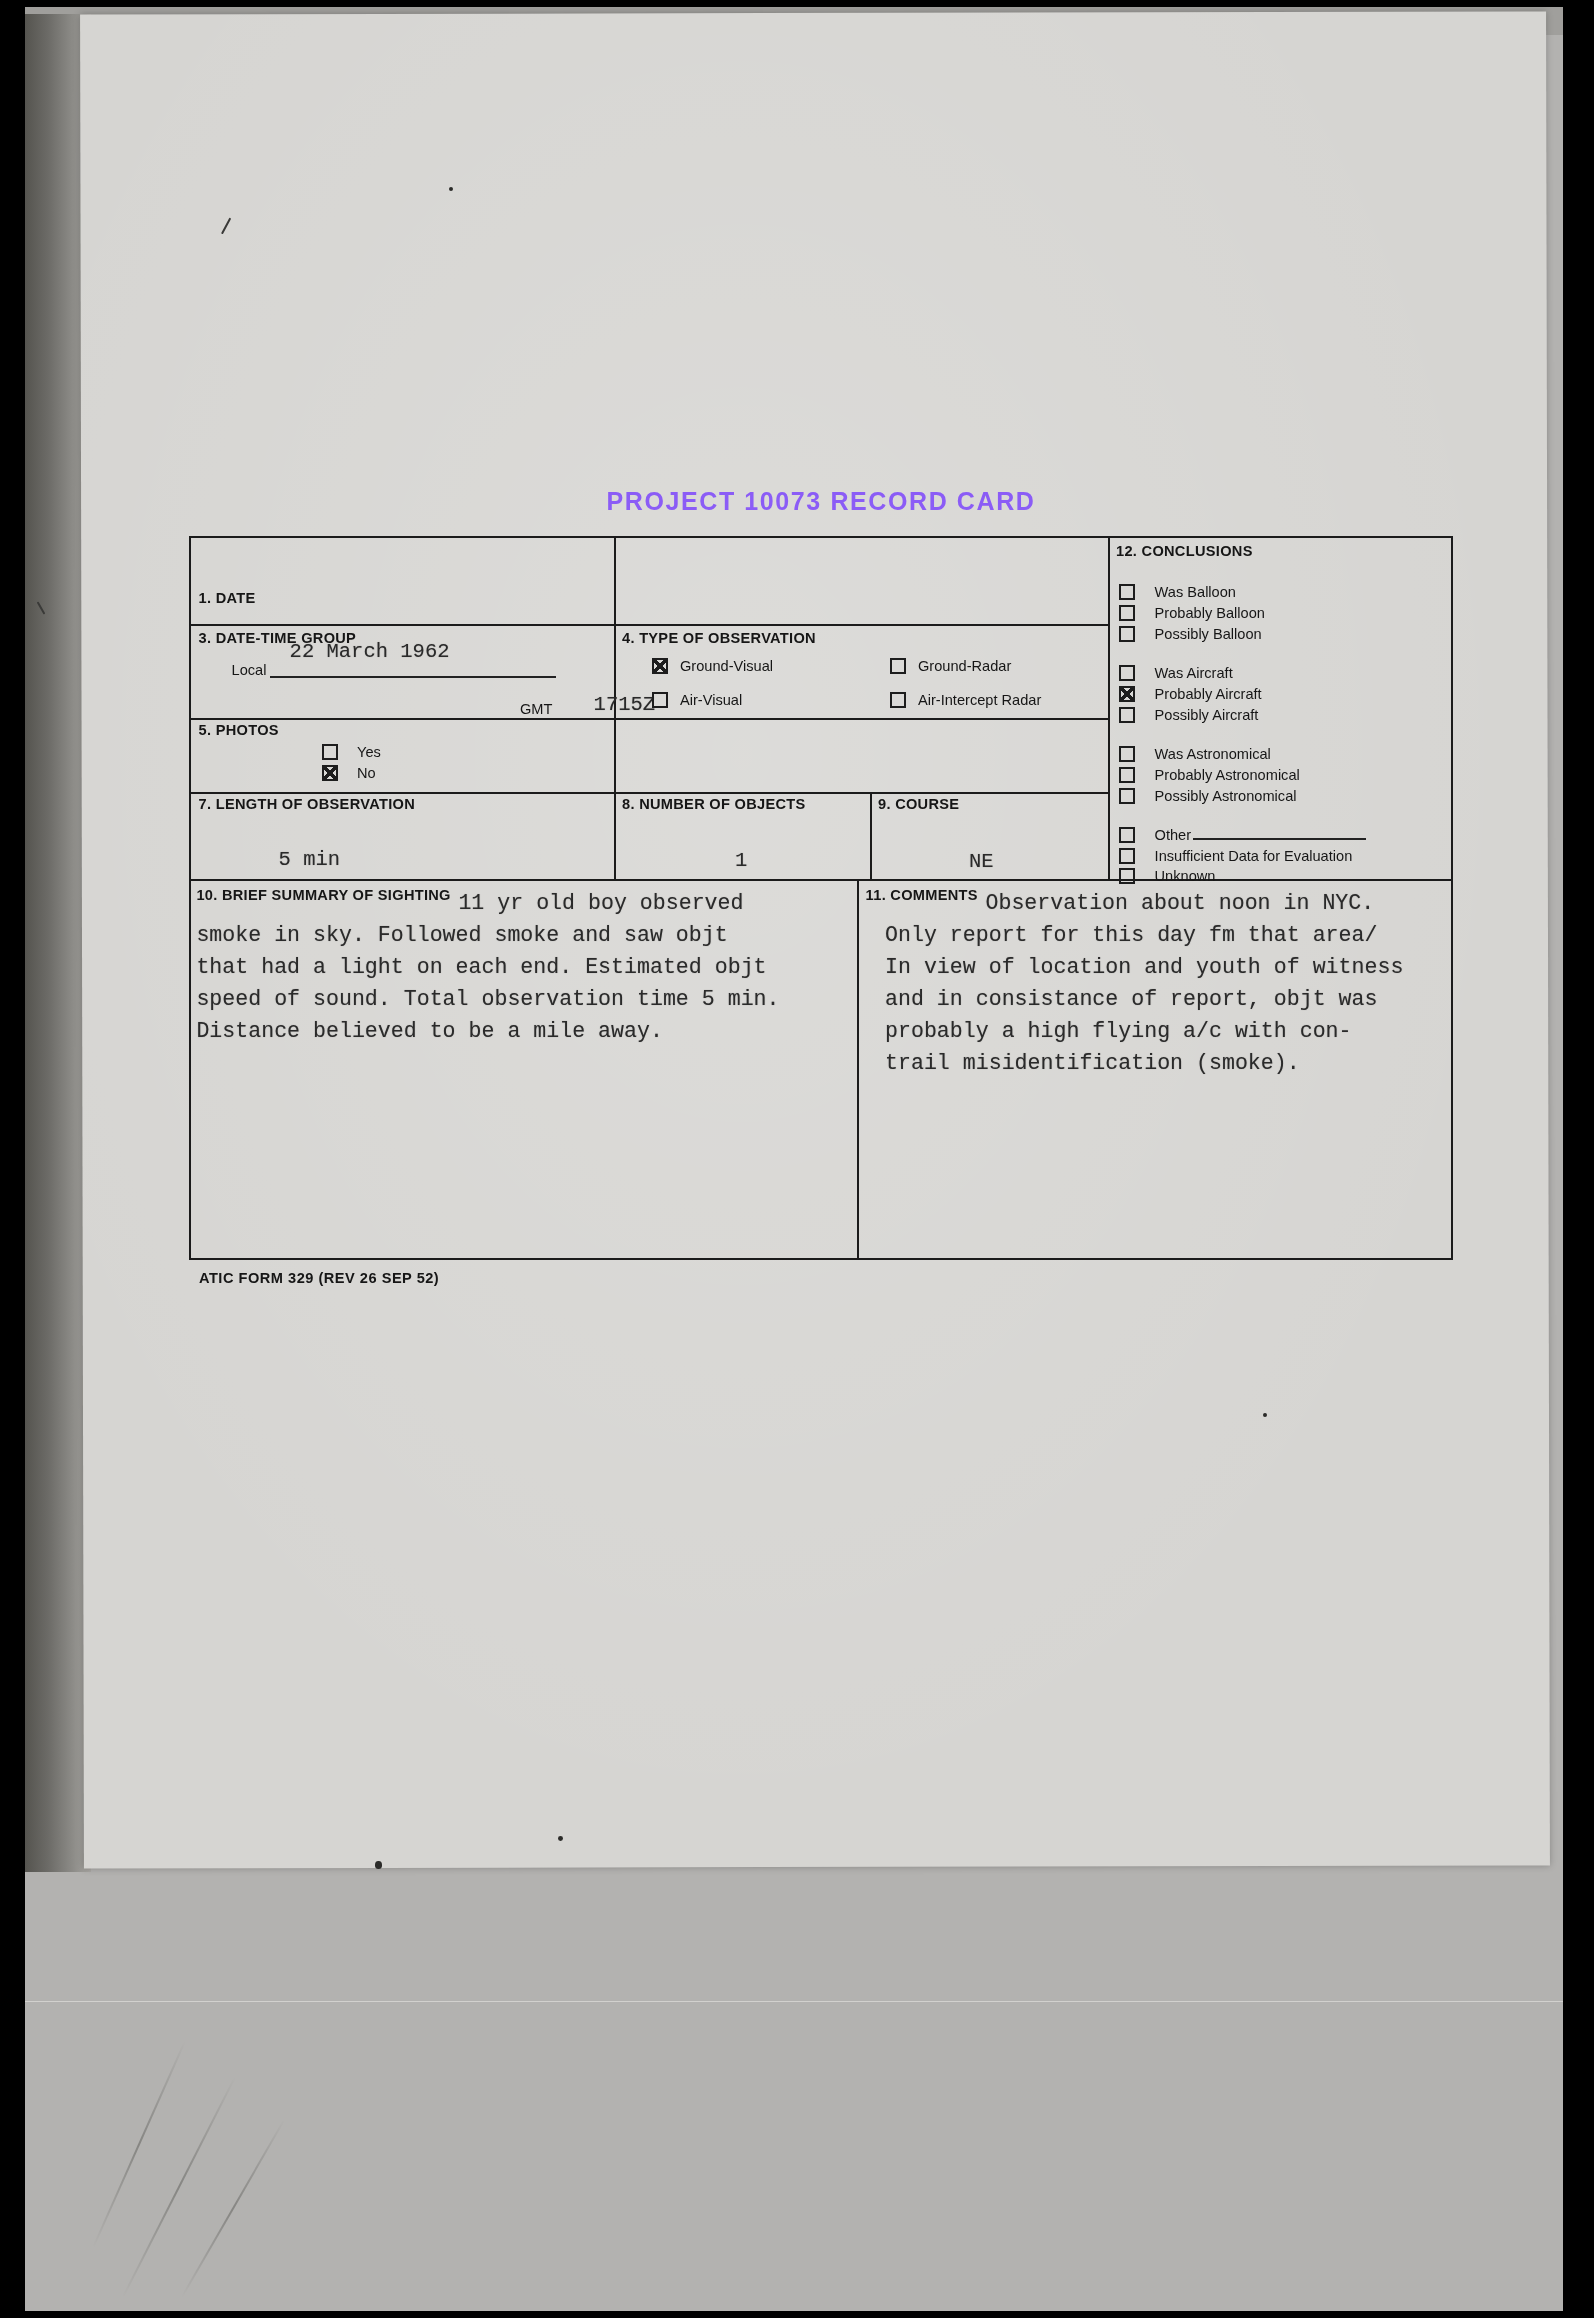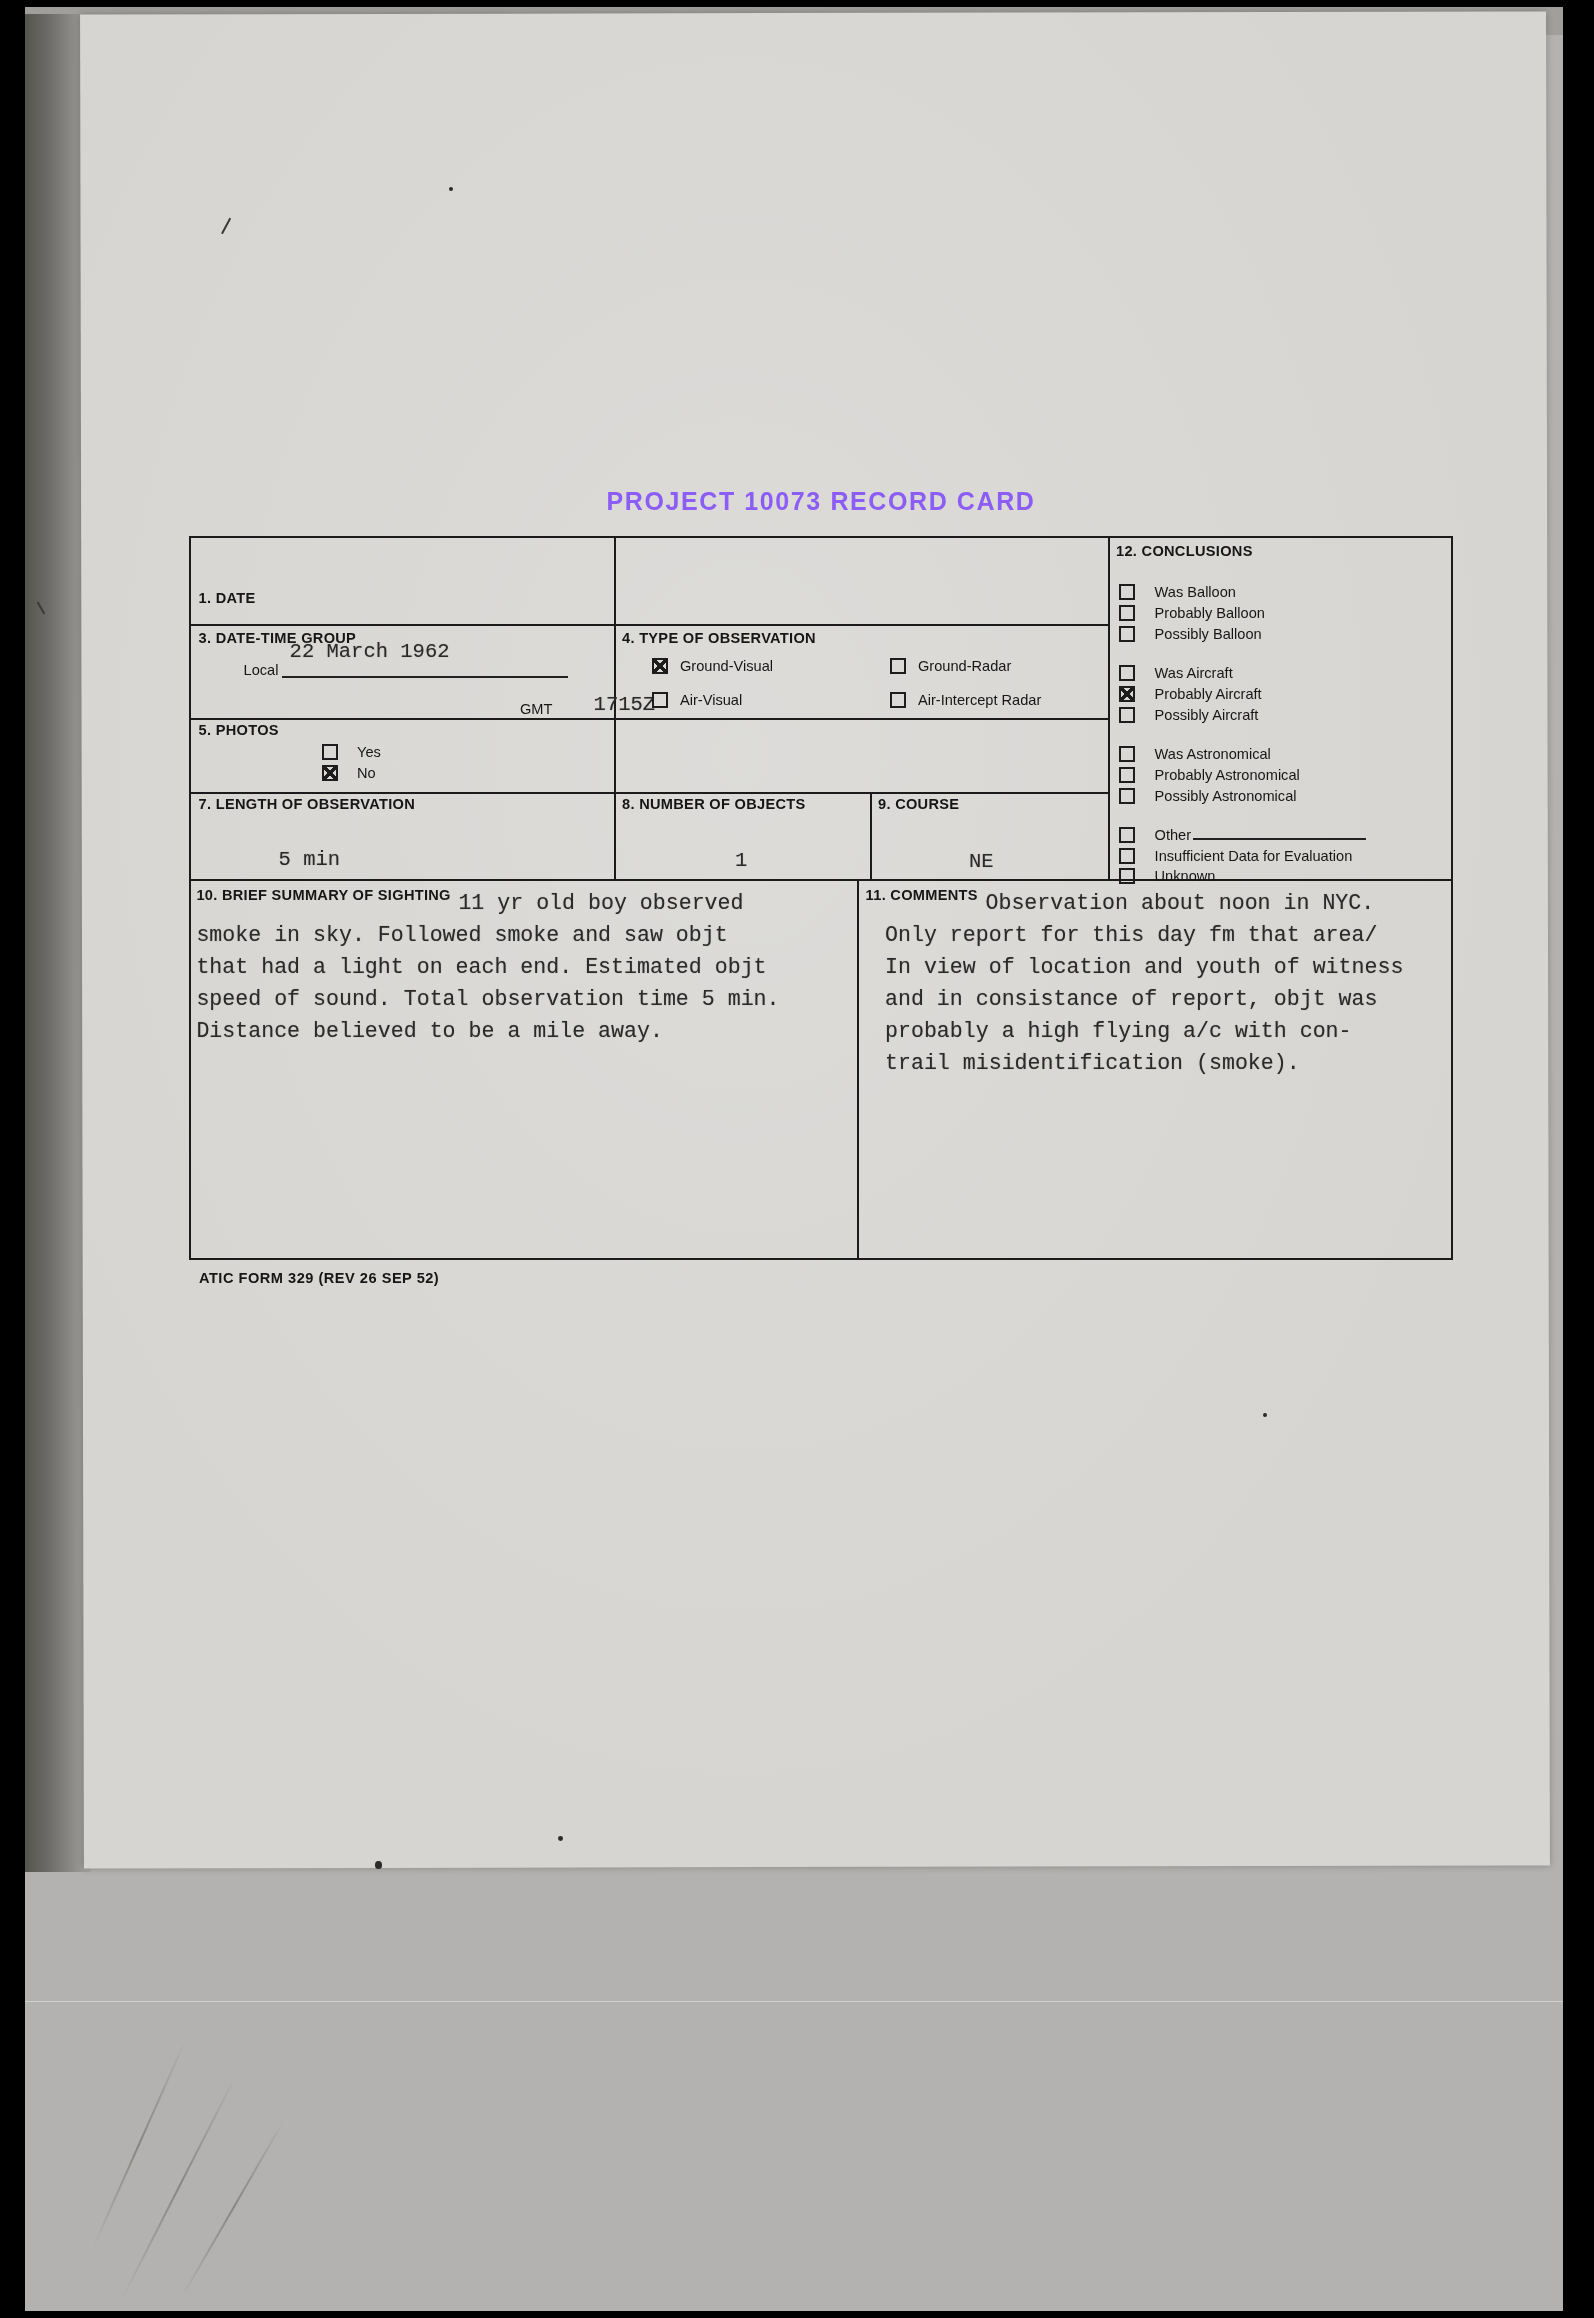--- a/index.html
+++ b/index.html
@@ -89,21 +89,21 @@
   <div class="line v" style="left:666px;top:341px;height:379px;"></div>
 
   <div class="cell" style="left:7.6px;top:5.4px;width:410px;height:80px;margin-top:47px;">
     <span class="cell-label">1. DATE</span>
     <span class="typed val" style="left:91px;top:50px;">22 March 1962</span>
   </div>
 
 
   <div class="cell" style="left:7.6px;top:92px;width:410px;height:86px;">
     <span class="cell-label">3. DATE-TIME GROUP</span>
-    <div class="fieldline" style="left:33px;top:32px;width:324px;margin-left:12px;">
+    <div class="fieldline" style="left:33px;top:32px;width:324px;">
       <span class="flabel">Local</span>
       <span class="rule" style="flex:1;">
         <span class="typed"></span>
       </span>
     </div>
     <div class="fieldline" style="left:33px;top:71px;width:324px;flex-direction:column;">
       <span class="flabel">GMT</span>
       <span class="rule" style="flex:1;">
         <span class="typed">1715Z</span>
       </span>

